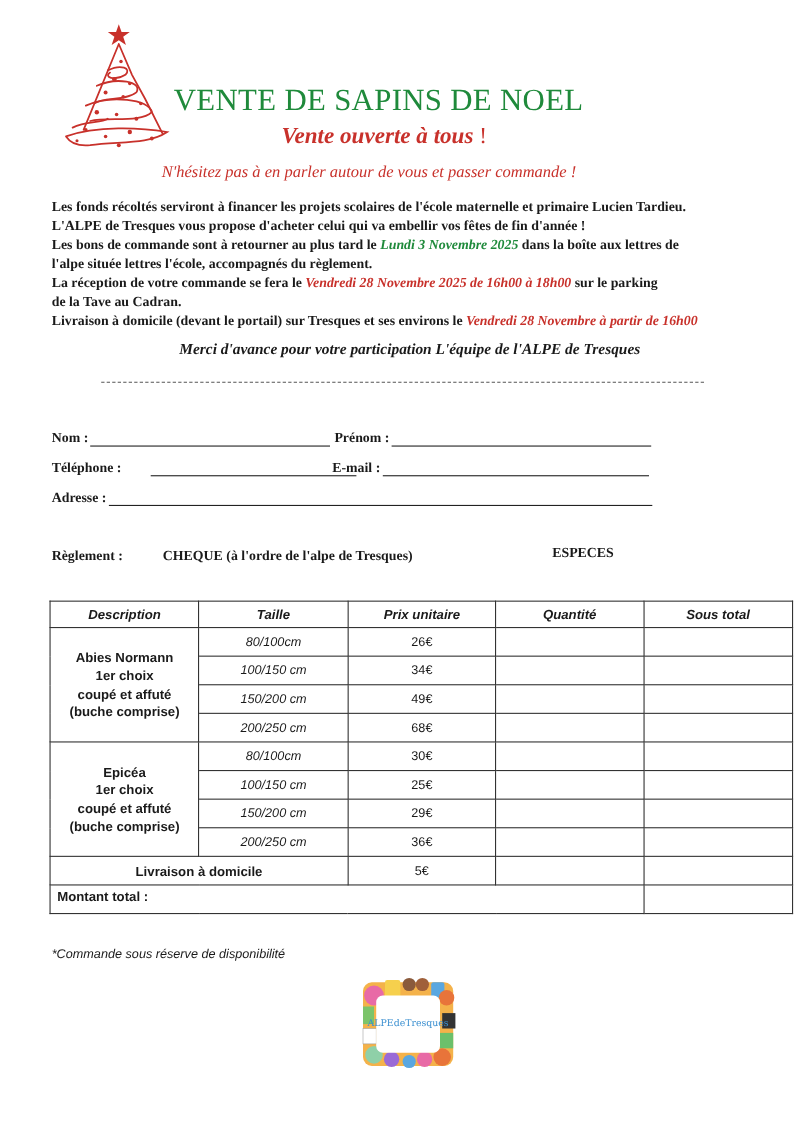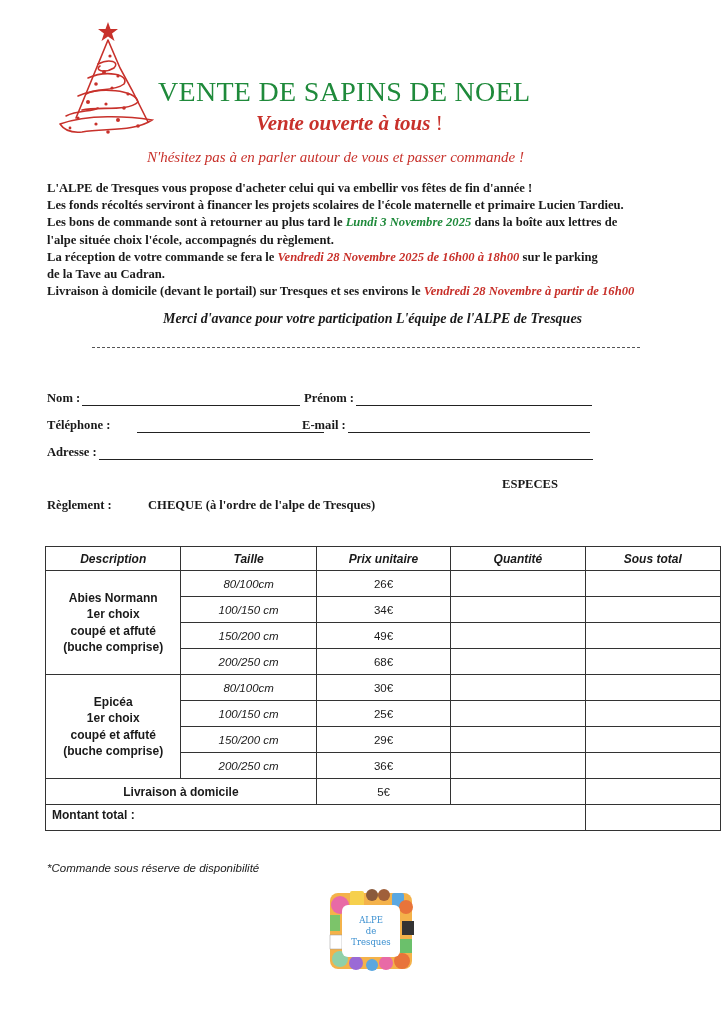--- a/index.html
+++ b/index.html
@@ -34,21 +34,21 @@
   .col1 { width: 128px; } .col2 { width: 128px; } .col3 { width: 127px; } .col4 { width: 127px; } .col5 { width: 128px; }
   .desc { font-weight: bold; font-size: 12px; line-height: 16.5px; }
   .size { font-style: italic; }
   .deliv { font-weight: bold; font-size: 12px; }
   .total-label { text-align: left !important; font-weight: bold; font-size: 12px; vertical-align: top !important; padding: 3px 0 0 6px !important; }
 
   .note { left: 47px; top: 862px; font-family: "Liberation Sans", sans-serif; font-style: italic; font-size: 11.5px; white-space: nowrap; }
 
   .logo { left: 326px; top: 885px; width: 90px; height: 88px; }
   .logo-inner { position: absolute; left: 16px; top: 20px; width: 58px; height: 52px; background: #fff; border-radius: 6px;
-    display: flex; flex-direction: column; align-items: center; justify-content: center; font-family: "DejaVu Serif", serif;
+    display: flex; flex-direction: row; align-items: center; justify-content: center; font-family: "DejaVu Serif", serif;
     font-size: 8.5px; color: #3a8fd0; line-height: 11px; }
 </style>
 </head>
 <body>
 
 <div class="abs tree">
   <svg width="112" height="118" viewBox="0 0 112 118" fill="none" stroke="#c8312b" stroke-width="1.6" stroke-linecap="round">
     <polygon points="60,2 62.5,9 70,9 64,13.5 66.5,21 60,16.5 53.5,21 56,13.5 50,9 57.5,9" fill="#c8312b" stroke="none"></polygon>
     <path d="M60,20 L28,98 M60,20 L72,48 L84,70 L100,102"></path>
     <path d="M50,44 C62,38 72,42 66,48 C56,54 46,50 52,46"></path>
@@ -74,24 +74,24 @@
         <circle cx="60" cy="112" r="1.8"></circle>
     </g>
   </svg>
 </div>
 
 <div class="abs title">VENTE DE SAPINS DE NOEL</div>
 <div class="abs subtitle"><span>Vente ouverte à tous</span><span class="excl"> !</span></div>
 <div class="abs tagline">N'hésitez pas à en parler autour de vous et passer commande !</div>
 
 <div class="abs body-text">
+  <p>Les fonds récoltés serviront à financer les projets scolaires de l'école maternelle et primaire Lucien Tardieu.</p>
   <p>L'ALPE de Tresques vous propose d'acheter celui qui va embellir vos fêtes de fin d'année !</p>
-  <p>Les fonds récoltés serviront à financer les projets scolaires de l'école maternelle et primaire Lucien Tardieu.</p>
   <p><span>Les bons de commande sont à retourner au plus tard le </span><span class="green-it">Lundi 3 Novembre 2025</span><span> dans la boîte aux lettres de</span></p>
-  <p>l'alpe située choix l'école, accompagnés du règlement.</p>
+  <p>l'alpe située lettres l'école, accompagnés du règlement.</p>
   <p><span>La réception de votre commande se fera le </span><span class="red-it">Vendredi 28 Novembre 2025 de 16h00 à 18h00</span><span> sur le parking</span></p>
   <p>de la Tave au Cadran.</p>
   <p><span>Livraison à domicile (devant le portail) sur Tresques et ses environs le </span><span class="red-it">Vendredi 28 Novembre à partir de 16h00</span></p>
 </div>
 
 <div class="abs thanks">Merci d'avance pour votre participation L'équipe de l'ALPE de Tresques</div>
 <div class="abs cutline"></div>
 
 <div class="abs field" style="left:47px; top:391px;">
   <span>Nom :</span>
@@ -109,21 +109,21 @@
   <span>E-mail :</span>
   <span class="line" style="width:242px;"></span>
 </div>
 <div class="abs field" style="left:47px; top:445px;">
   <span>Adresse :</span>
   <span class="line" style="width:494px;"></span>
 </div>
 
 <div class="abs pay" style="left:47px;">Règlement :</div>
 <div class="abs pay" style="left:148px;">CHEQUE (à l'ordre de l'alpe de Tresques)</div>
-<div class="abs pay" style="left:502px; top:477px;text-align:center;">ESPECES</div>
+<div class="abs pay" style="left:502px; top:495px;text-align:center;">ESPECES</div>
 
 <table class="order">
   <tbody>
       <tr>
     <th class="col1">Description</th>
     <th class="col2">Taille</th>
     <th class="col3">Prix unitaire</th>
     <th class="col4">Quantité</th>
     <th class="col5">Sous total</th>
   </tr>

